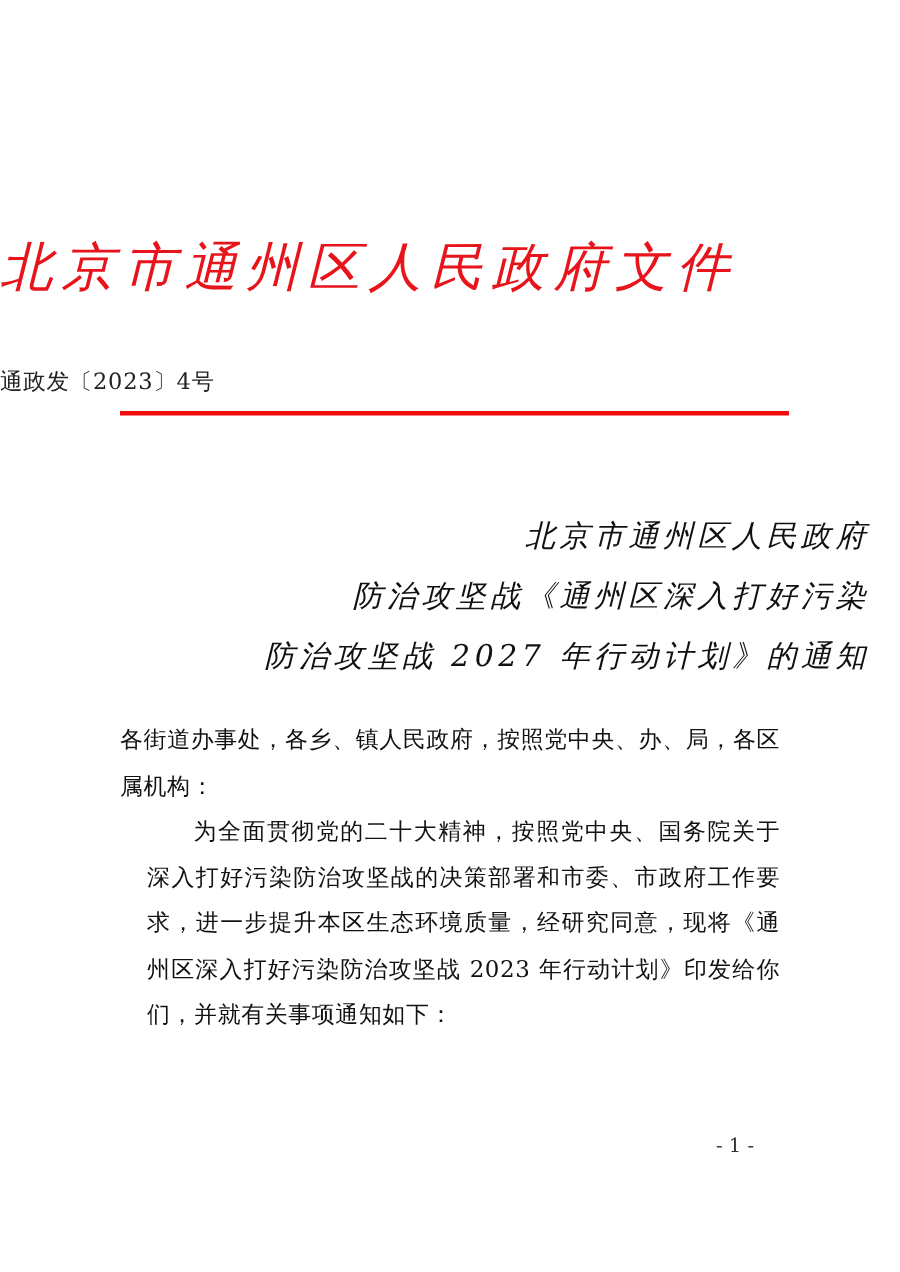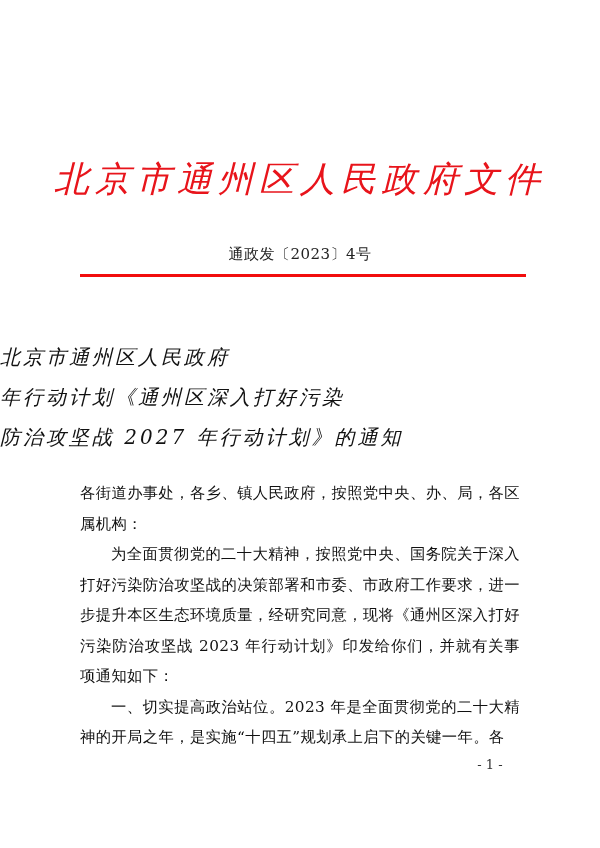--- a/index.html
+++ b/index.html
@@ -1,60 +1,59 @@
 <!DOCTYPE html>
 <html><head>
 <meta charset="utf-8">
 <style>
   html, body { margin: 0; padding: 0; background: #ffffff; }
   body { width: 600px; height: 848px; position: relative; overflow: hidden; }
   .page { position: absolute; left: 0; top: 0; width: 600px; height: 848px; background: #fff; }
   .doc-header {
-    position: absolute; left: 0; top: 155px; width: 600px; text-align: center;
+    position: absolute; left: 0; top: 155px; width: 600px; 
     color: #e8141b; font-family: "DejaVu Serif", serif; font-size: 35px; letter-spacing: 6px;
     font-style: italic; font-weight: normal; line-height: 48px;
   }
   .doc-number {
-    position: absolute; left: 0; top: 245px; width: 600px; text-align: center;
+    position: absolute; left: 0; top: 245px; width: 600px; 
     font-family: "DejaVu Serif", serif; font-size: 15px; color: #222; letter-spacing: 0.5px;
   }
   .red-rule {
     position: absolute; left: 80px; top: 274px; width: 446px; height: 3px; background: #f20d0d;
   }
   .title-block {
-    position: absolute; left: 0; top: 337px; width: 580px; text-align: left;
+    position: absolute; left: 0; top: 337px; width: 580px; text-align: right;
     font-family: "DejaVu Serif", serif; font-size: 20px; color: #111; letter-spacing: 3px;
   }
   .title-line { height: 40px; line-height: 40px; font-style: italic; }
   .body-text {
     position: absolute; left: 80px; top: 478px; width: 440px;
     font-family: "DejaVu Serif", serif; font-size: 15.3px; color: #111;
     line-height: 30.5px; letter-spacing: 0.4px; text-align: justify;
   }
   .para { margin: 0; }
-  .indent { text-indent: 31px; }
+  .indent { text-indent: 31px; margin-left: 18px; }
   .page-number {
     position: absolute; left: 468px; top: 757px; width: 44px; text-align: center;
     font-family: "DejaVu Serif", serif; font-size: 13px; color: #333;
   }
 </style>
 </head>
 <body>
 
 <div class="page">
   <div class="doc-header">北京市通州区人民政府文件</div>
   <div class="doc-number">通政发〔2023〕4号</div>
   <div class="red-rule"></div>
 
   <div class="title-block">
     <div class="title-line">北京市通州区人民政府</div>
-    <div class="title-line">年行动计划《通州区深入打好污染</div>
+    <div class="title-line">防治攻坚战《通州区深入打好污染</div>
     <div class="title-line">防治攻坚战 2027 年行动计划》的通知</div>
   </div>
 
   <div class="body-text">
     <p class="para">各街道办事处，各乡、镇人民政府，按照党中央、办、局，各区属机构：</p>
     <p class="para indent">为全面贯彻党的二十大精神，按照党中央、国务院关于深入打好污染防治攻坚战的决策部署和市委、市政府工作要求，进一步提升本区生态环境质量，经研究同意，现将《通州区深入打好污染防治攻坚战 2023 年行动计划》印发给你们，并就有关事项通知如下：</p>
-    <p class="para indent">一、切实提高政治站位。2023 年是全面贯彻党的二十大精神的开局之年，是实施“十四五”规划承上启下的关键一年。各</p>
   </div>
 
   <div class="page-number">- 1 -</div>
 </div>
 
 </body></html>

